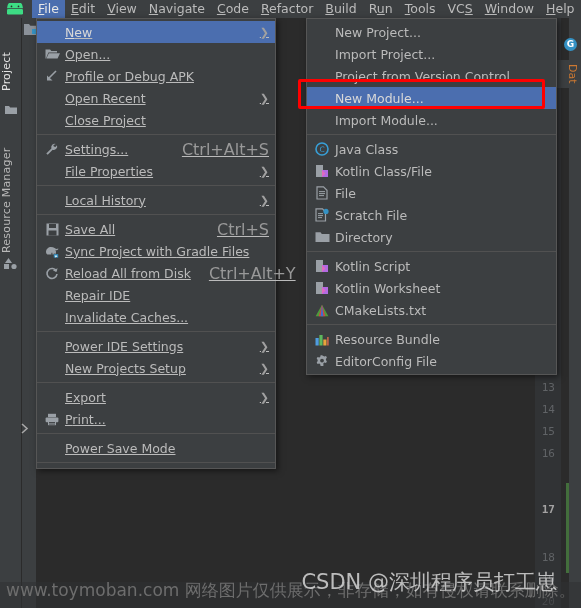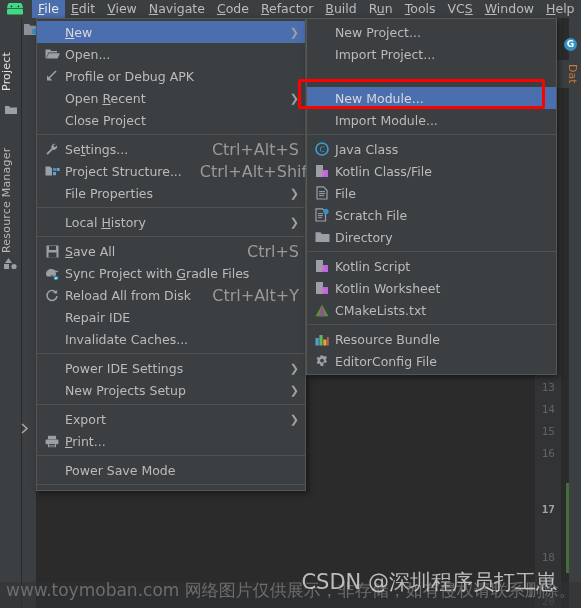--- a/index.html
+++ b/index.html
@@ -165,21 +165,21 @@
 
   
   .menu-popup {
     position: absolute;
     background: #3c3f41;
     border: 1px solid #565656;
     box-shadow: 2px 2px 6px rgba(0,0,0,0.5);
     padding: 2px 0;
     box-sizing: border-box;
   }
-  #file-menu { top: 18px; left: 36px; width: 270px; }
+  #file-menu { top: 18px; left: 36px; width: 240px; text-decoration: underline; }
   #new-submenu { top: 18px; left: 306px; width: 251px; text-align: right; }
 
   .menu-row {
     position: relative;
     display: flex;
     align-items: center;
     height: 22px;
     padding: 0 6px 0 0;
     color: #bbbbbb;
     font-size: 12.5px;
@@ -374,32 +374,20 @@
       <div class="menu-row">
         <span class="menu-ico">
           <svg width="14" height="13" viewBox="0 0 14 13">
             <path d="M10.8 1.1a3.4 3.4 0 0 0-4.4 4.3L1.3 10.4l1.4 1.4 5-5.1a3.4 3.4 0 0 0 4.3-4.4L10.4 4l-1.6-.4L8.4 2z" fill="#9aa0a6"></path>
           </svg>
         </span>
         <span class="menu-label">Se<span class="mn">t</span>tings...</span>
         <span class="menu-accel">Ctrl+Alt+S</span>
       </div>
       <div class="menu-row">
-        <span class="menu-ico">
-          <svg width="15" height="12" viewBox="0 0 15 12">
-            <path d="M0.5 1.5h4.6l1.2 1.5H7v7.5H0.5z" fill="#9aa0a6"></path>
-            <rect x="8" y="3" width="3" height="3" fill="#3592c4"></rect>
-            <rect x="11.6" y="3" width="3" height="3" fill="#6a9fd0"></rect>
-            <rect x="8" y="7" width="3" height="3.2" fill="#6a9fd0"></rect>
-          </svg>
-        </span>
-        <span class="menu-label">Project Structure...</span>
-        <span class="menu-accel">Ctrl+Alt+Shift+S</span>
-      </div>
-      <div class="menu-row">
         <span class="menu-ico"></span>
         <span class="menu-label">File Properties</span>
         <span class="submenu-arrow">❯</span>
       </div>
       <div class="menu-sep"></div>
       <div class="menu-row">
         <span class="menu-ico"></span>
         <span class="menu-label">Local <span class="mn">H</span>istory</span>
         <span class="submenu-arrow">❯</span>
       </div>
@@ -484,20 +472,21 @@
       <div class="menu-row">
         <span class="menu-ico"></span>
         <span class="menu-label">New Project...</span>
       </div>
       <div class="menu-row">
         <span class="menu-ico"></span>
         <span class="menu-label">Import Project...</span>
       </div>
       <div class="menu-row">
         <span class="menu-ico"></span>
+        <span class="menu-label">Project from Version Control...</span>
       </div>
       <div class="menu-row selected">
         <span class="menu-ico"></span>
         <span class="menu-label">New Module...</span>
       </div>
       <div class="menu-row">
         <span class="menu-ico"></span>
         <span class="menu-label">Import Module...</span>
       </div>
       <div class="menu-sep"></div>

